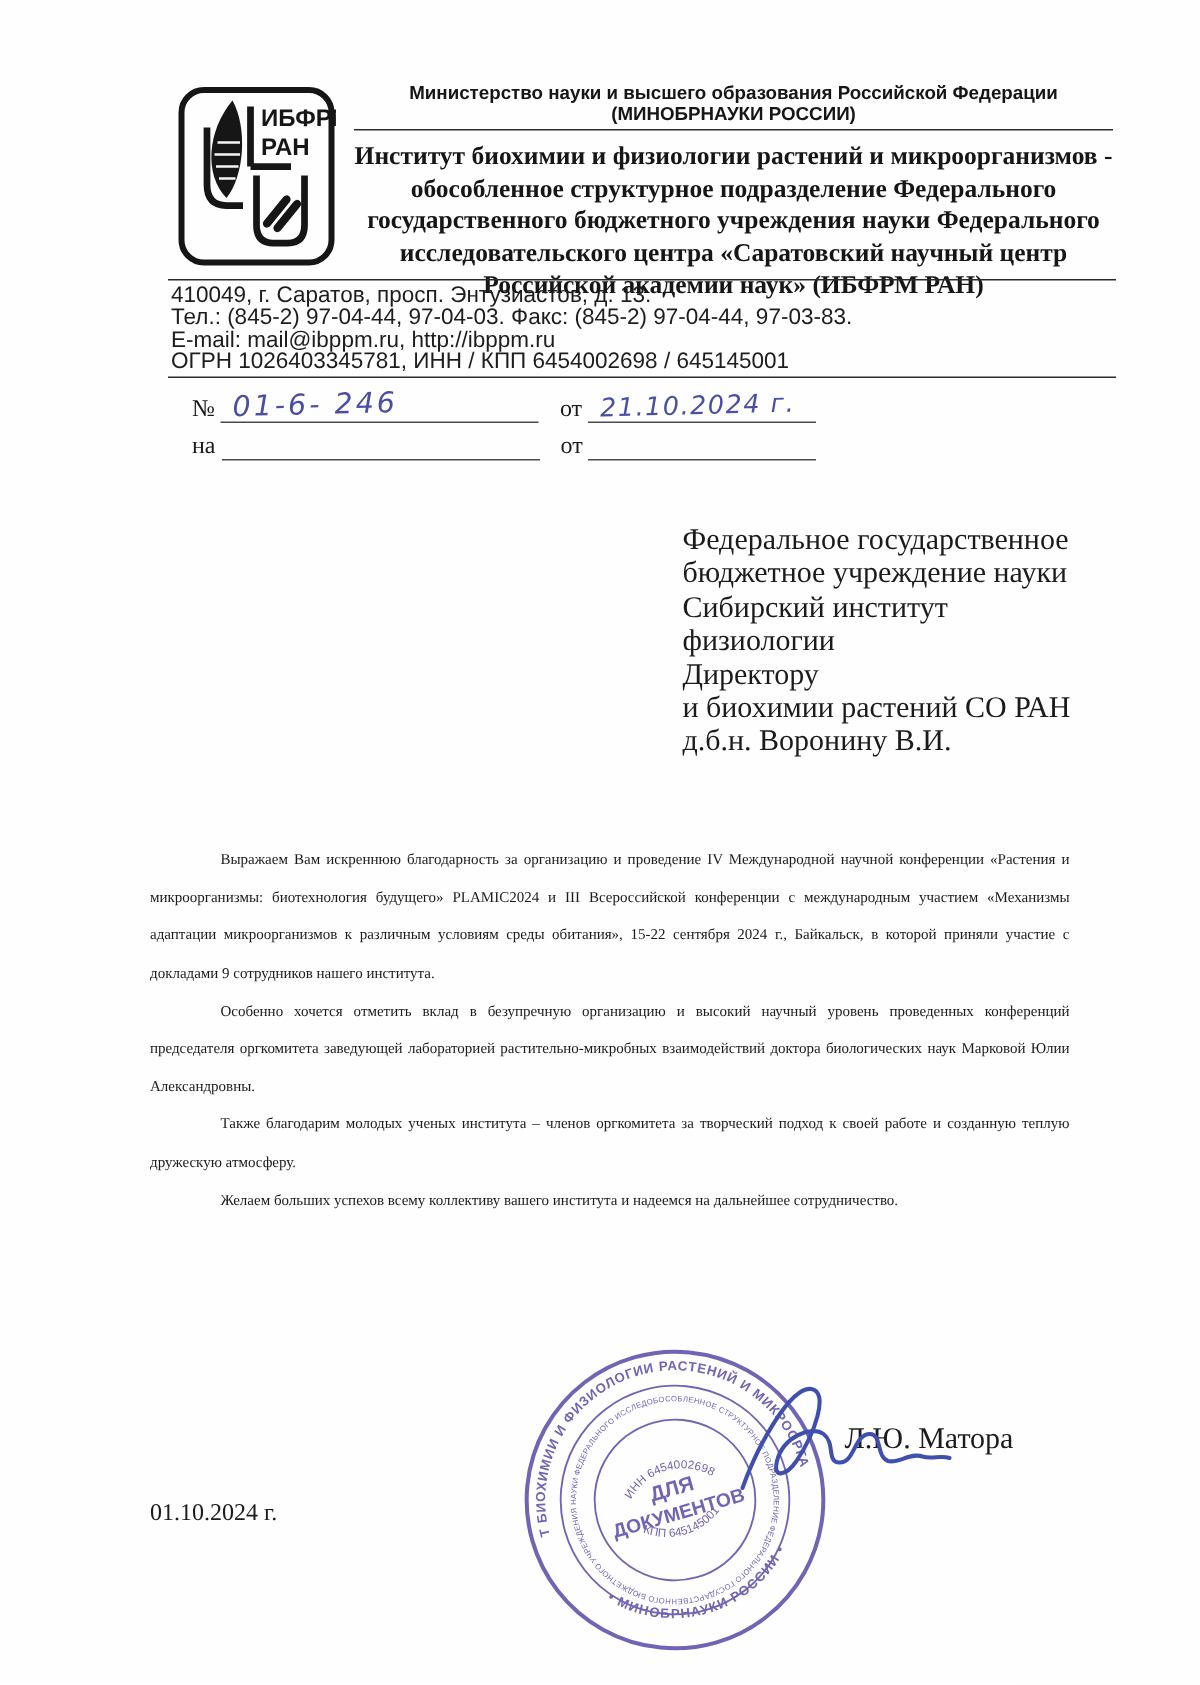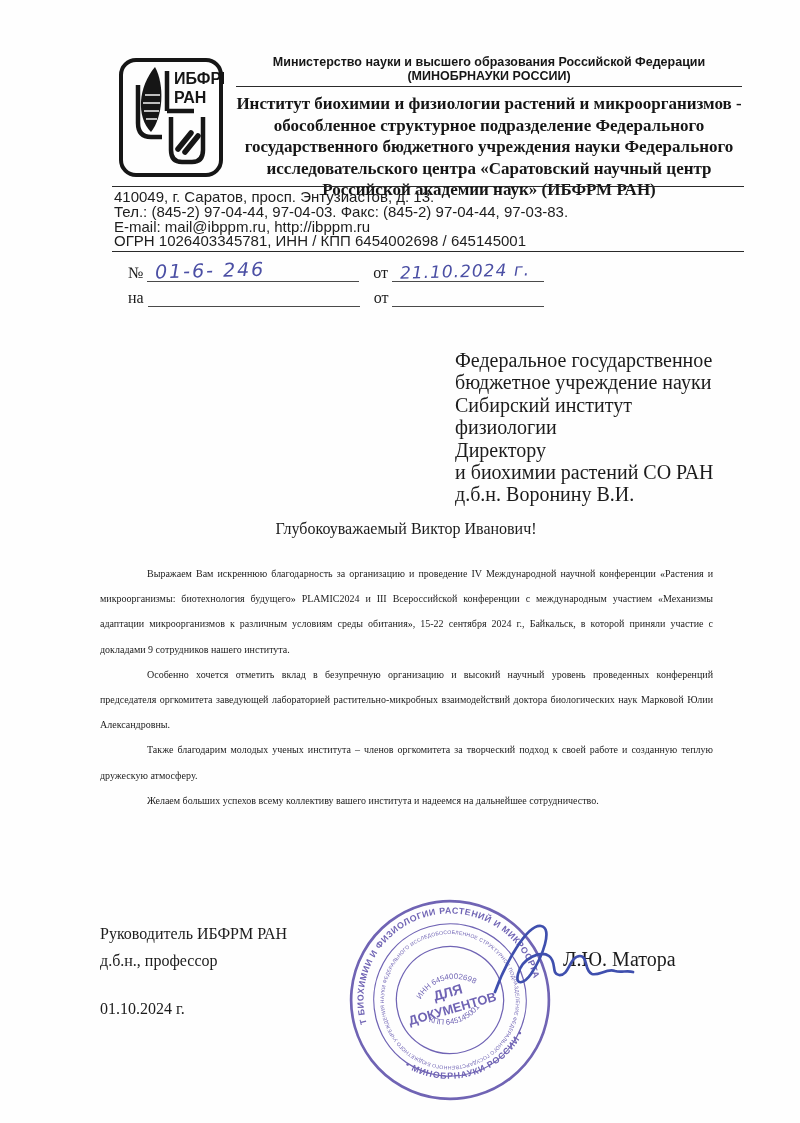--- a/index.html
+++ b/index.html
@@ -145,33 +145,28 @@
 
   <div class="addressee">
     <div>Федеральное государственное</div>
     <div>бюджетное учреждение науки</div>
     <div>Сибирский институт физиологии</div>
     <div>Директору</div>
     <div>и биохимии растений СО РАН</div>
     <div>д.б.н. Воронину В.И.</div>
   </div>
 
-  <div class="salutation">Глубокоуважаемый Виктор Иванович!</div>
 
   <div class="body-text">
     <p>Выражаем Вам искреннюю благодарность за организацию и проведение IV Международной научной конференции «Растения и микроорганизмы: биотехнология будущего» PLAMIC2024 и III Всероссийской конференции с международным участием «Механизмы адаптации микроорганизмов к различным условиям среды обитания», 15-22 сентября 2024 г., Байкальск, в которой приняли участие с докладами 9 сотрудников нашего института.</p>
     <p>Особенно хочется отметить вклад в безупречную организацию и высокий научный уровень проведенных конференций председателя оргкомитета заведующей лабораторией растительно-микробных взаимодействий доктора биологических наук Марковой Юлии Александровны.</p>
     <p>Также благодарим молодых ученых института – членов оргкомитета за творческий подход к своей работе и созданную теплую дружескую атмосферу.</p>
     <p>Желаем больших успехов всему коллективу вашего института и надеемся на дальнейшее сотрудничество.</p>
   </div>
 
-  <div class="sig-position">
-    <div>Руководитель ИБФРМ РАН</div>
-    <div>д.б.н., профессор</div>
-  </div>
   <div class="sig-date">01.10.2024 г.</div>
   <div class="sig-name">Л.Ю. Матора</div>
 
   <div class="stamp-wrap">
     <svg width="206" height="206" viewBox="0 0 200 200">
       <defs>
         <path id="arcOuterTop" d="M 16 100 A 84 84 0 1 1 184 100" fill="none"></path>
         <path id="arcOuterBottom" d="M 20 108 A 81 81 0 0 0 180 108" fill="none"></path>
         <path id="arcInnerRing" d="M 100 36 A 64 64 0 1 1 99.9 36" fill="none"></path>
         <path id="arcInn" d="M 64 106 A 38 38 0 0 1 136 106" fill="none"></path>

